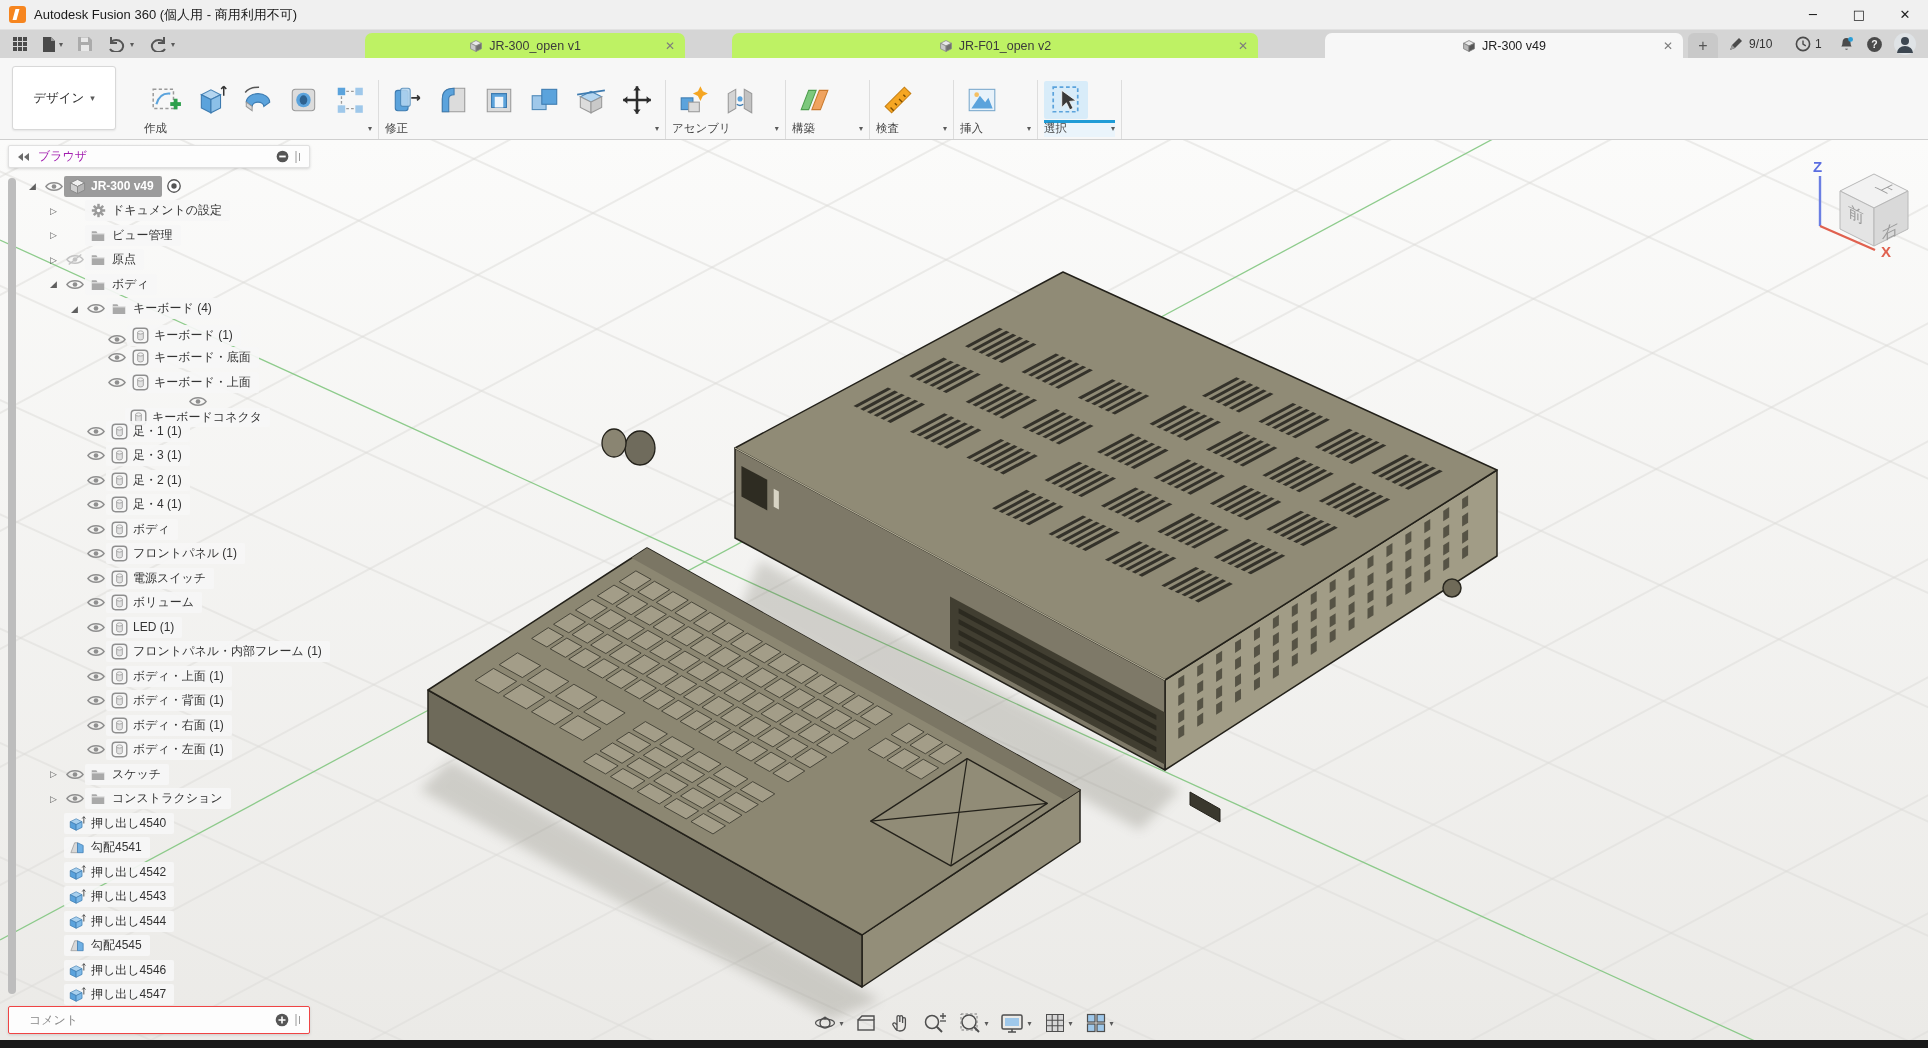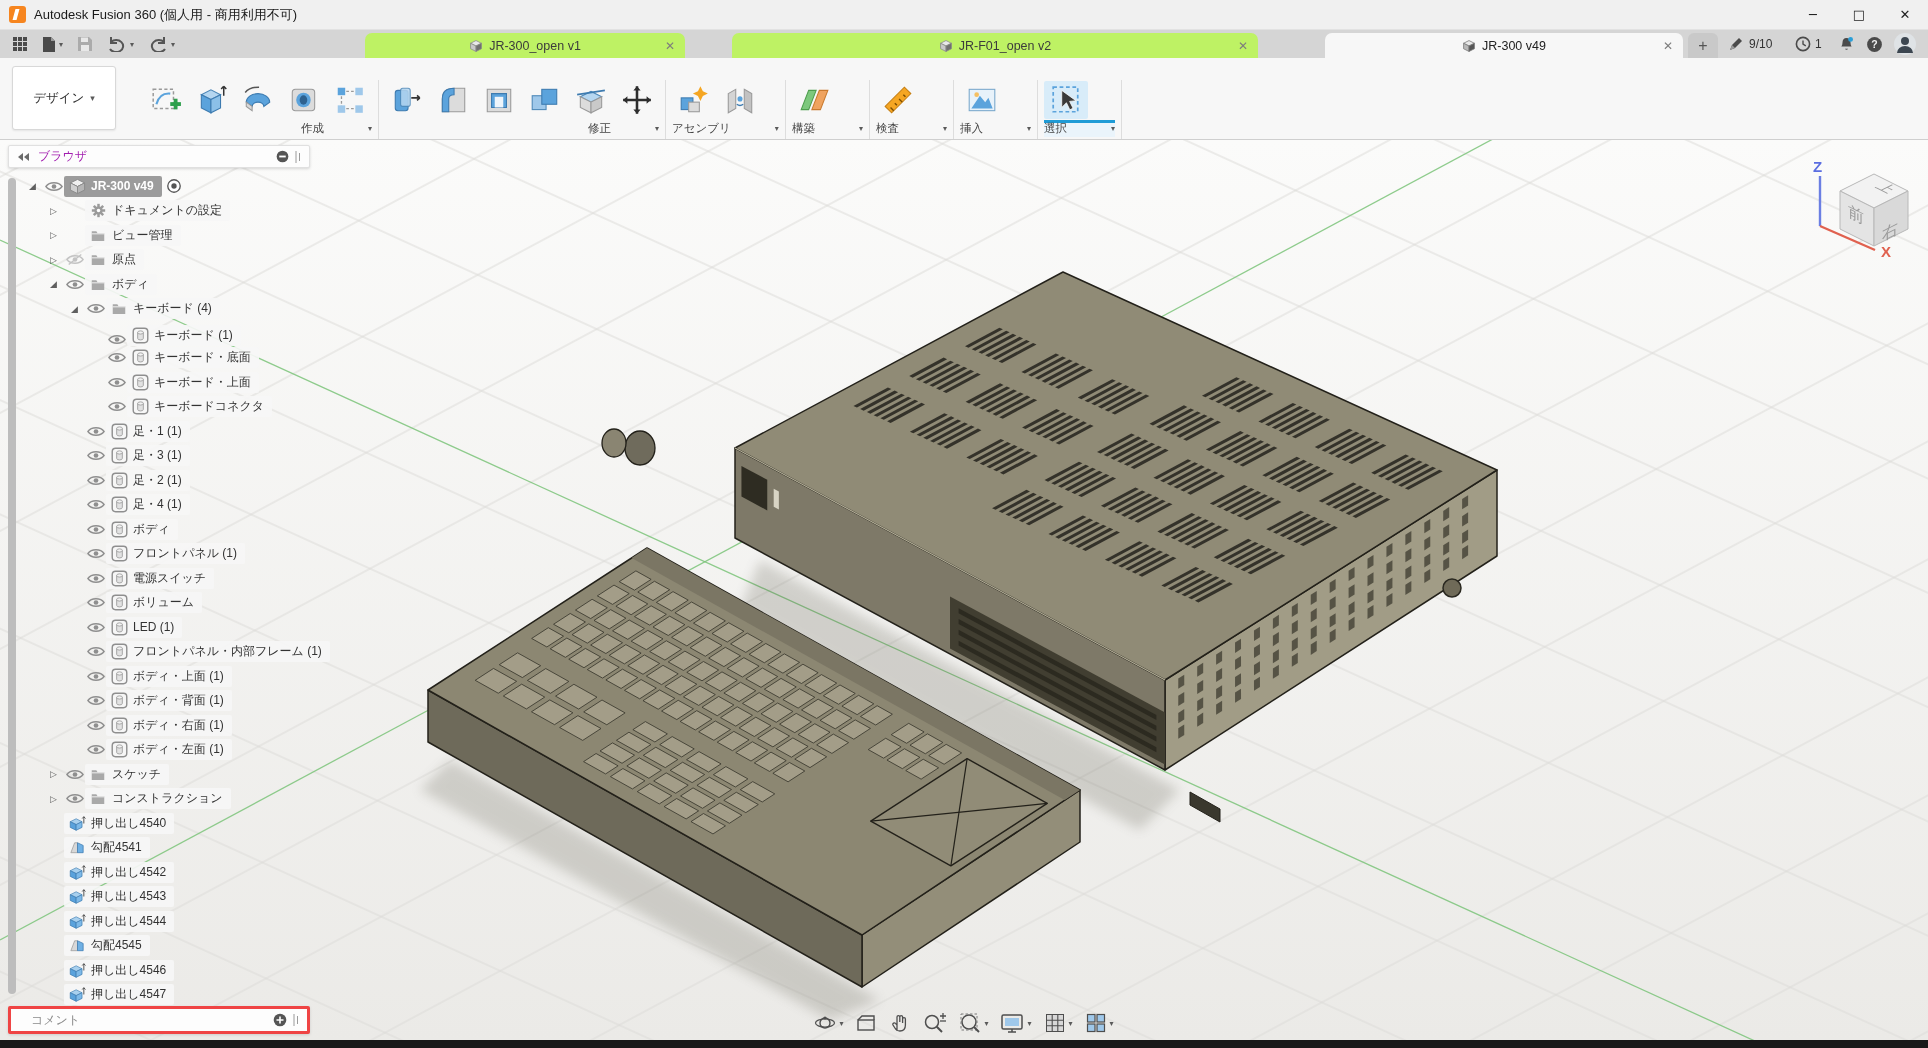--- a/index.html
+++ b/index.html
@@ -45,21 +45,21 @@
     display:flex; align-items:center; justify-content:center; font-size:12.5px; color:#333; }
   #rtabs { position:absolute; left:150px; top:0px; height:22px; display:flex; gap:34px; align-items:center; }
   .rtab { font-size:12px; color:#3c3c3c; padding:3px 2px; position:relative; }
   .rtab.active { color:#0f97d5; font-weight:bold; }
   .rtab.active::after { content:""; position:absolute; left:0; right:0; bottom:-3px; height:3px; background:#1f9bd6; }
   #rbody { position:absolute; left:138px; top:22px; height:59px; display:flex; }
   .rgroup { display:flex; flex-direction:column; border-right:1px solid #ddd; padding:0 6px; }
   .rgroup .ricons { display:flex; align-items:center; height:40px; gap:2px; }
   .ricon { width:44px; height:38px; display:flex; align-items:center; justify-content:center; border-radius:2px; }
   .ricon svg { display:block; }
-  .rlabel { height:17px; display:flex; align-items:center; justify-content:flex-end; font-size:11.5px; color:#444;gap:41px; }
+  .rlabel { height:17px; display:flex; align-items:center; justify-content:space-between; font-size:11.5px; color:#444;gap:41px; }
   .rgroup.sel .ricon { background:#d8ecf9; }
   .rgroup.sel .rlabel { box-shadow:inset 0 3px 0 #1f9bd6; background:#eaf4fb; }
 
   
   #canvas { position:absolute; top:140px; left:0; width:1928px; height:900px;
     background:linear-gradient(#fbfbfa,#ebeae7); }
   #scene { position:absolute; top:0; left:0; z-index:5; pointer-events:none; }
 
   
   #browser { position:absolute; left:8px; top:145px; width:302px; z-index:20; font-size:12px; }
@@ -75,21 +75,21 @@
   .chip { display:inline-flex; align-items:center; background:rgba(246,246,246,.92); border-radius:2px;
     padding:1px 8px 1px 2px; height:21px; }
   .chip .ticon { display:inline-flex; width:22px; justify-content:center; }
   .tlabel { color:#333; white-space:nowrap; margin-left:3px; }
   .trow.root .chip { background:#9c9c9c; }
   .trow.root .tlabel { color:#fff; font-weight:bold; }
   .radio-slot { margin-left:4px; display:inline-flex; }
 
   
   #comment-bar { position:absolute; left:8px; top:1006px; width:302px; height:28px; background:#fdfdfd;
-    border:3px solid #ef4444; border-radius:2px; box-shadow:0 1px 3px rgba(0,0,0,.12);
+    border:1px solid #ef4444; border-radius:2px; box-shadow:0 1px 3px rgba(0,0,0,.12);
     display:flex; align-items:center; padding:0 8px; z-index:20; }
   #comment-bar .clabel { color:#8a8a8a; font-size:12px; margin-left:12px; }
   #comment-bar .cright { margin-left:auto; display:flex; align-items:center; gap:6px; color:#555; }
 
   
   #navbar { position:absolute; left:0; right:0; top:1010px; display:flex; justify-content:center; z-index:20; }
   #navbar .nav-inner { display:flex; align-items:center; gap:6px; }
   .nbtn { display:flex; align-items:center; padding:2px 3px; color:#4e4e4e; }
   .nbtn svg { display:block; }
 
@@ -901,21 +901,21 @@
             <span class="slot ticon">
               <svg width="17" height="17" viewBox="0 0 18 18">
                 <rect x="1.3" y="1.3" width="15.4" height="15.4" rx="3.6" fill="none" stroke="#8f8f8f" stroke-width="1.5"></rect>
                 <path d="M6,5.8 v6.2 a3,1.7 0 0 0 6,0 v-6.2" fill="#e2e2e2" stroke="#9a9a9a" stroke-width=".9"></path>
                 <ellipse cx="9" cy="5.8" rx="3" ry="1.7" fill="#f3f3f3" stroke="#9a9a9a" stroke-width=".9"></ellipse>
               </svg>
             </span>
             <span class="tlabel">キーボード・上面</span>
           </span>
   </div>
-        <div class="trow" style="padding-left: 65px;">
+        <div class="trow" style="padding-left: 65px; flex-direction: column;">
     <span class="slot arrow">
             <span class="arrowg"></span>
           </span>
     <span class="slot eye">
             <svg width="18" height="13" viewBox="0 0 20 14">
               <path d="M1,7 C5,1.5 15,1.5 19,7 C15,12.5 5,12.5 1,7 Z" fill="none" stroke="#8f8f8f" stroke-width="1.5"></path>
               <circle cx="10" cy="7" r="2.6" fill="#8f8f8f"></circle>
             </svg>
           </span>
     <span class="chip">

